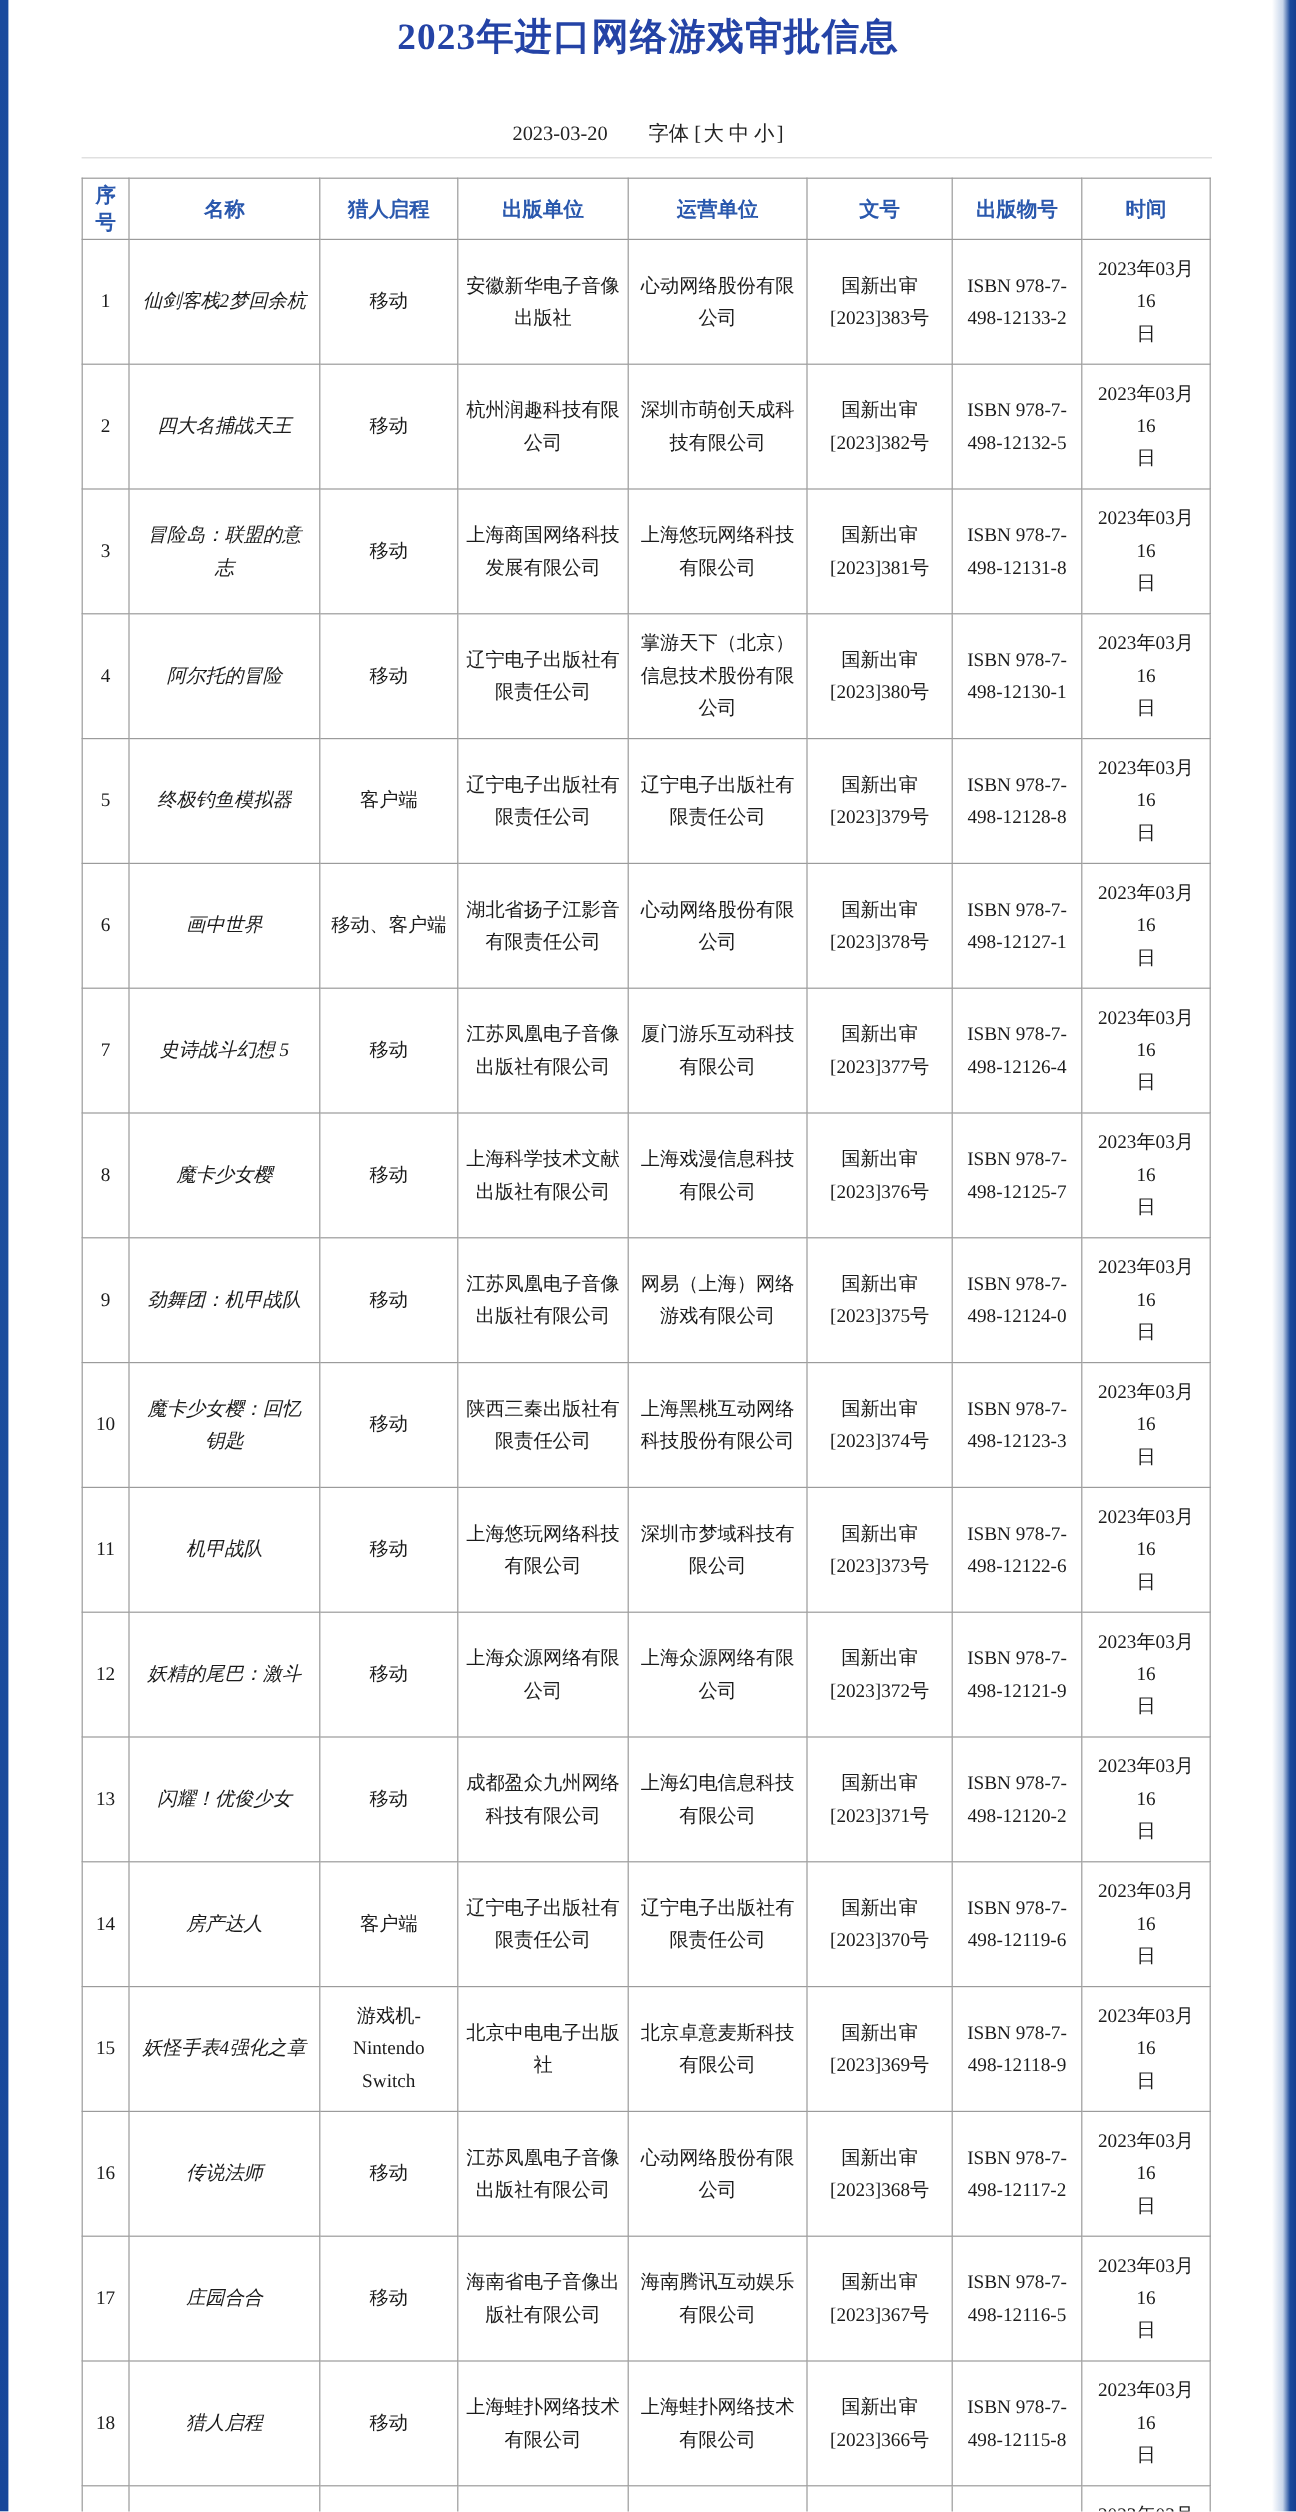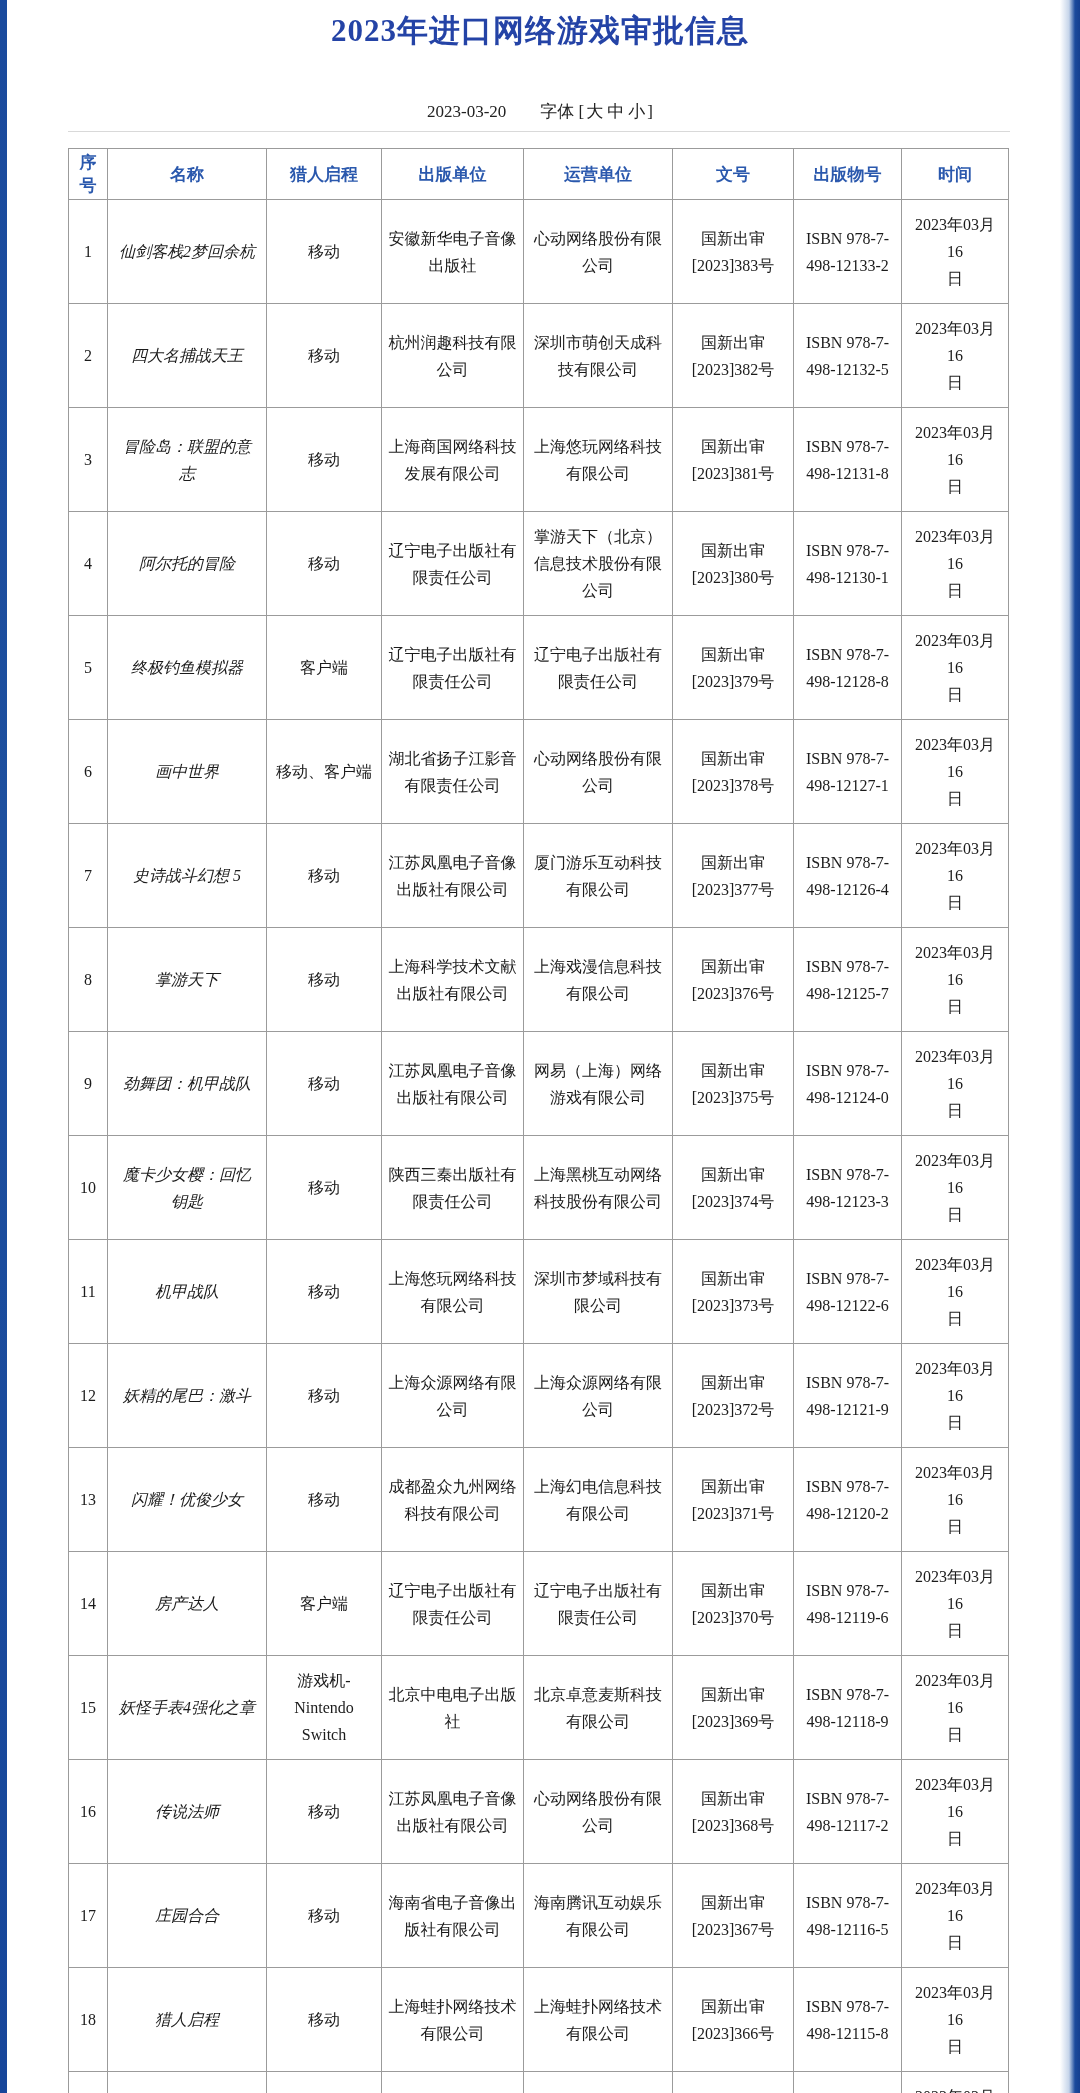--- a/index.html
+++ b/index.html
@@ -200,21 +200,21 @@
         <td class="c4">厦门游乐互动科技有限公司</td>
         <td class="c5">国新出审
 [2023]377号</td>
         <td class="c6">ISBN 978-7-
 498-12126-4</td>
         <td class="c7">2023年03月16
 日</td>
       </tr>
       <tr>
         <td class="c0">8</td>
-        <td class="c1">掌游天下</td>
+        <td class="c1">魔卡少女樱</td>
         <td class="c2">移动</td>
         <td class="c3">上海科学技术文献出版社有限公司</td>
         <td class="c4">上海戏漫信息科技有限公司</td>
         <td class="c5">国新出审
 [2023]376号</td>
         <td class="c6">ISBN 978-7-
 498-12125-7</td>
         <td class="c7">2023年03月16
 日</td>
       </tr>

